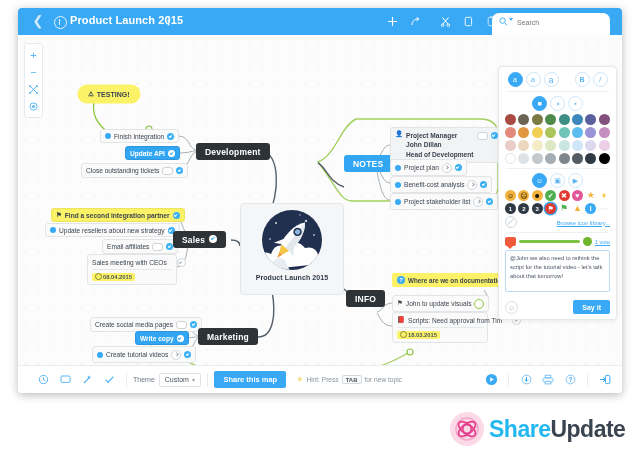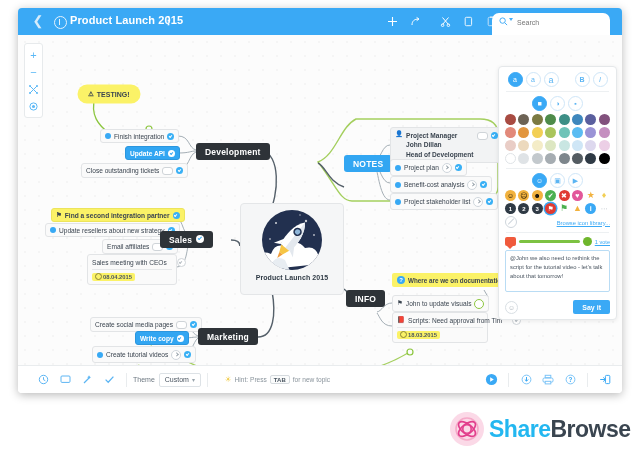--- a/index.html
+++ b/index.html
@@ -338,21 +338,21 @@
           <span class="chk lt"></span>
         </div>
         <div class="dsep"></div>
         <div class="dbot">
           <span class="datechip">
             <span class="clk"></span>
             <span>08.04.2015</span>
           </span>
         </div>
       </div>
-      <div class="branch" style="left:142px;top:196px;">
+      <div class="branch" style="left:155px;top:196px;">
         <span>Sales</span>
         <span class="bchk"></span>
       </div>
 
       <div class="node white" style="left:72px;top:282px;">
         <span>Create social media pages</span>
         <span class="pill"></span>
         <span class="chk"></span>
       </div>
       <div class="node sel" style="left:117px;top:296px;">
@@ -596,20 +596,21 @@
             <path d="M1.6 5.6l2.6 2.6 5.2-5.6" stroke="#5cb5f3" stroke-width="1.3" fill="none"></path>
           </svg>
       </div>
       <div class="bsep"></div>
       <span class="themelbl">Theme</span>
       <div class="themebtn">
         <span>Custom</span>
         <span class="dots">▾</span>
       </div>
       <div class="bsep"></div>
+      <button class="sharebtn">Share this map</button>
       <div class="hint">
         <span style="color:#f2cf55;font-size:8px;">☀</span>
         <span>Hint: Press</span>
         <span class="kbd">TAB</span>
         <span>for new topic</span>
       </div>
 
       <div class="bright">
         <div class="bico">
           <svg width="13" height="13" viewBox="0 0 13 13">
@@ -651,16 +652,16 @@
 
   <div class="logo">
     <div class="mark">
       <svg width="26" height="26" viewBox="0 0 26 26">
         <circle cx="13" cy="13" r="11" fill="none" stroke="#f5a9c8" stroke-width="1.6"></circle>
         <ellipse cx="13" cy="13" rx="10" ry="5" fill="none" stroke="#e23e8c" stroke-width="1.6" transform="rotate(-38 13 13)"></ellipse>
         <ellipse cx="13" cy="13" rx="10" ry="5" fill="none" stroke="#e23e8c" stroke-width="1.6" transform="rotate(38 13 13)"></ellipse>
         <circle cx="13" cy="13" r="4.2" fill="none" stroke="#e23e8c" stroke-width="1.6"></circle>
       </svg>
     </div>
-    <div class="wordmark"><span class="w1">Share</span><span class="w2">Browse</span></div>
+    <div class="wordmark"><span class="w1">Share</span><span class="w2">Update</span></div>
   </div>
 
 </div>
 
 </body></html>

